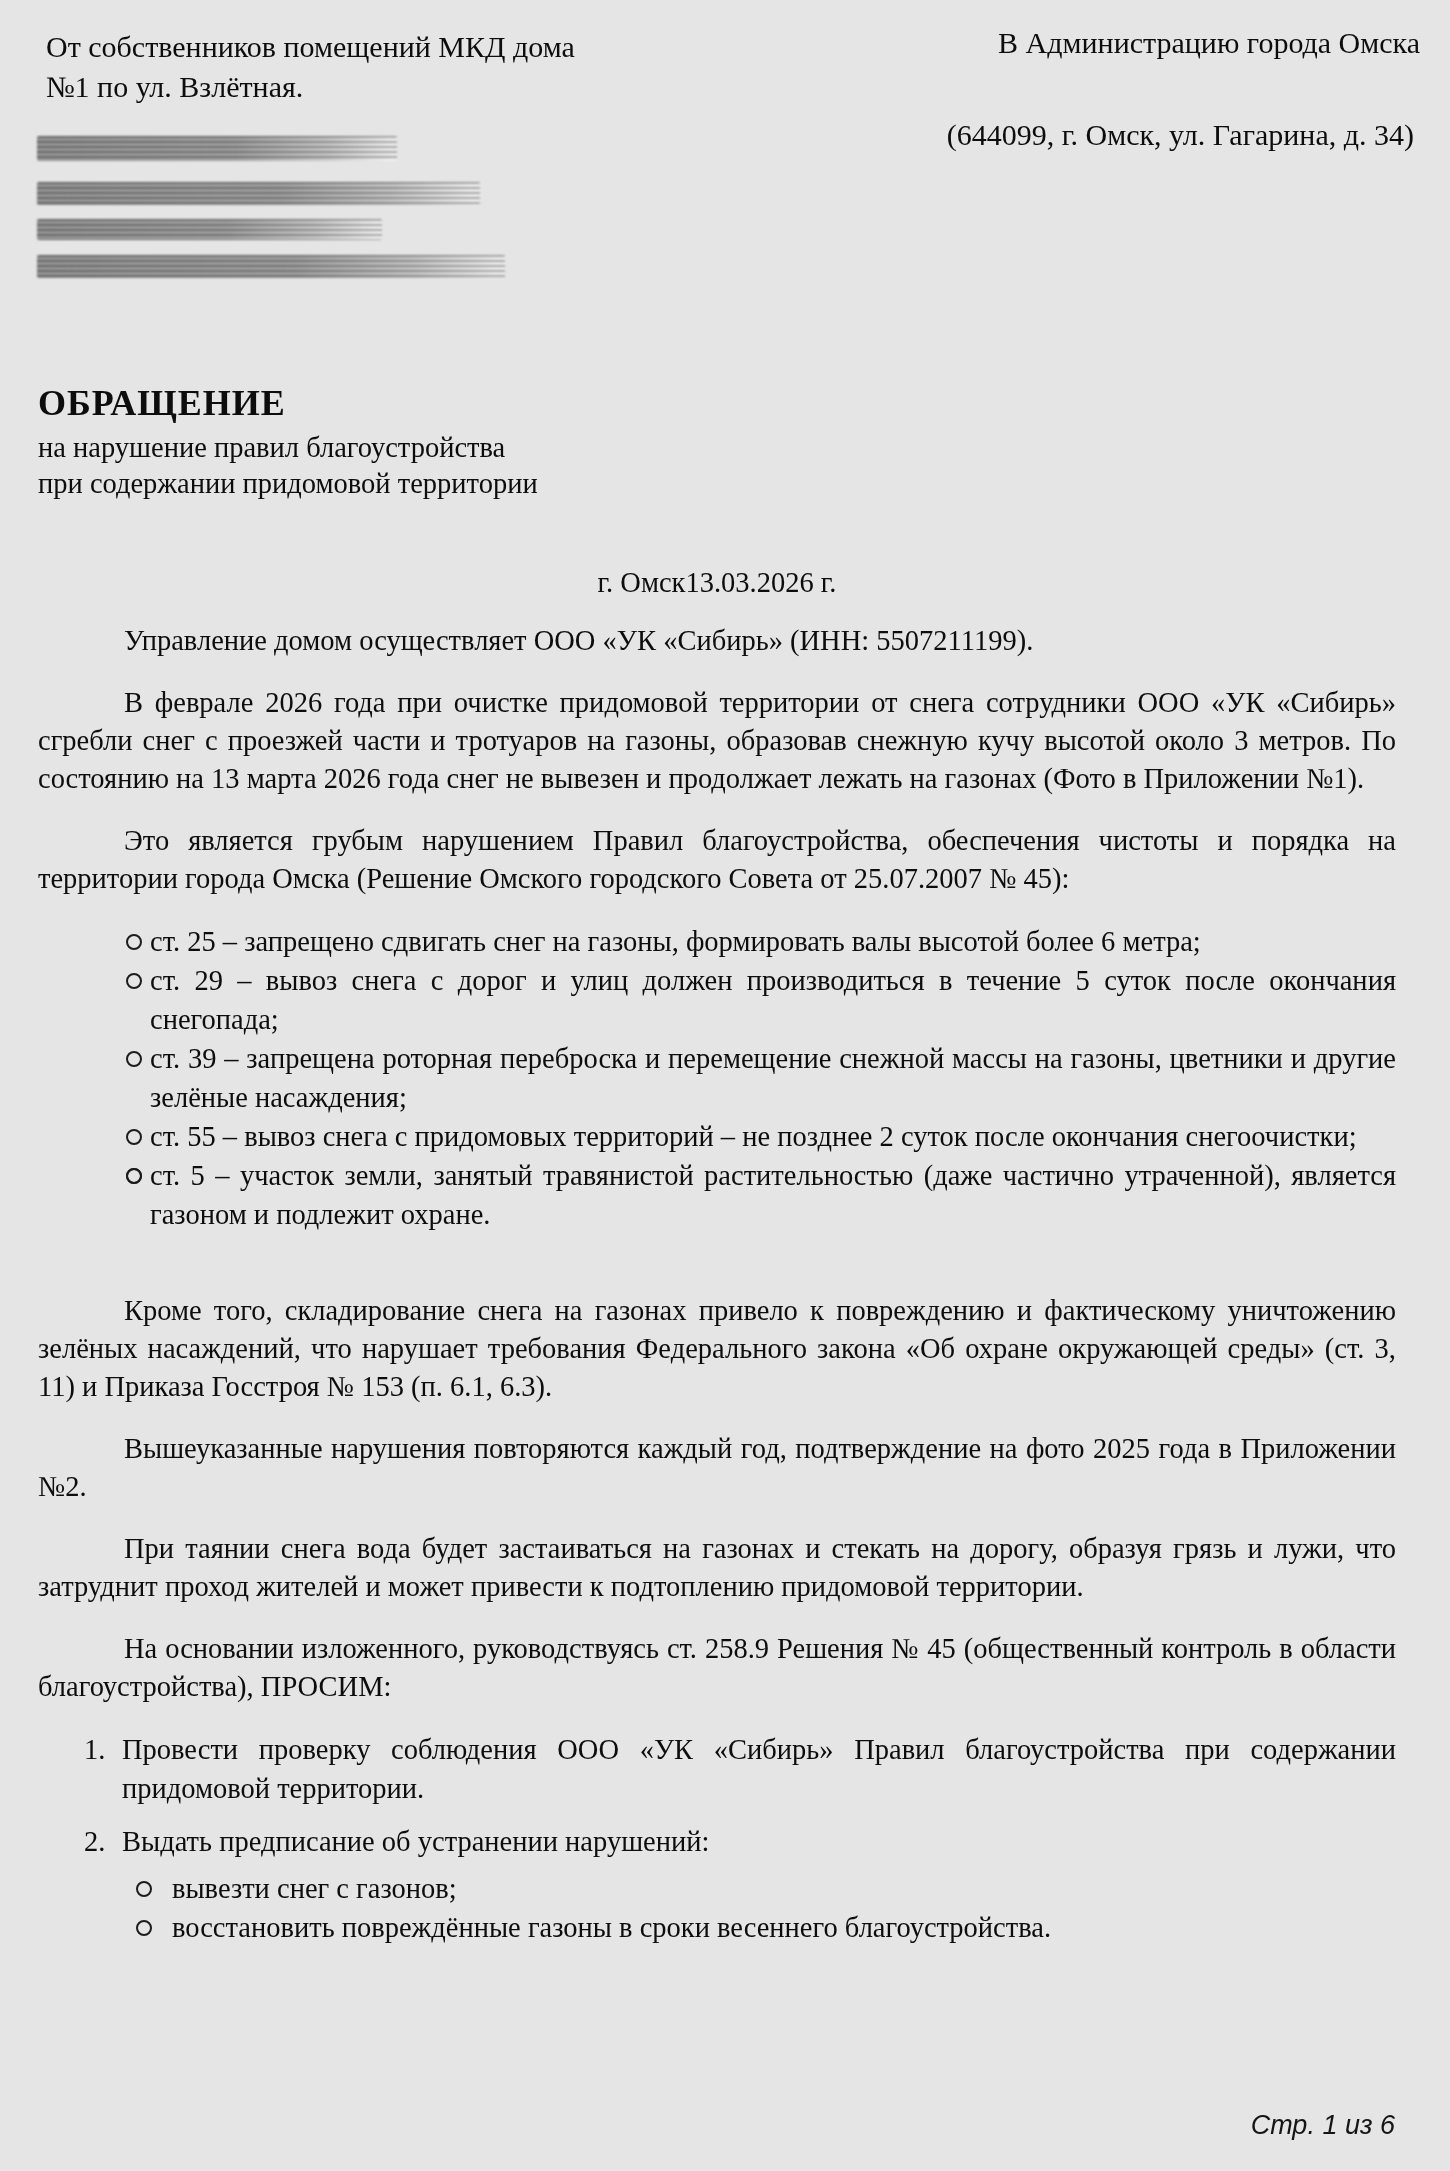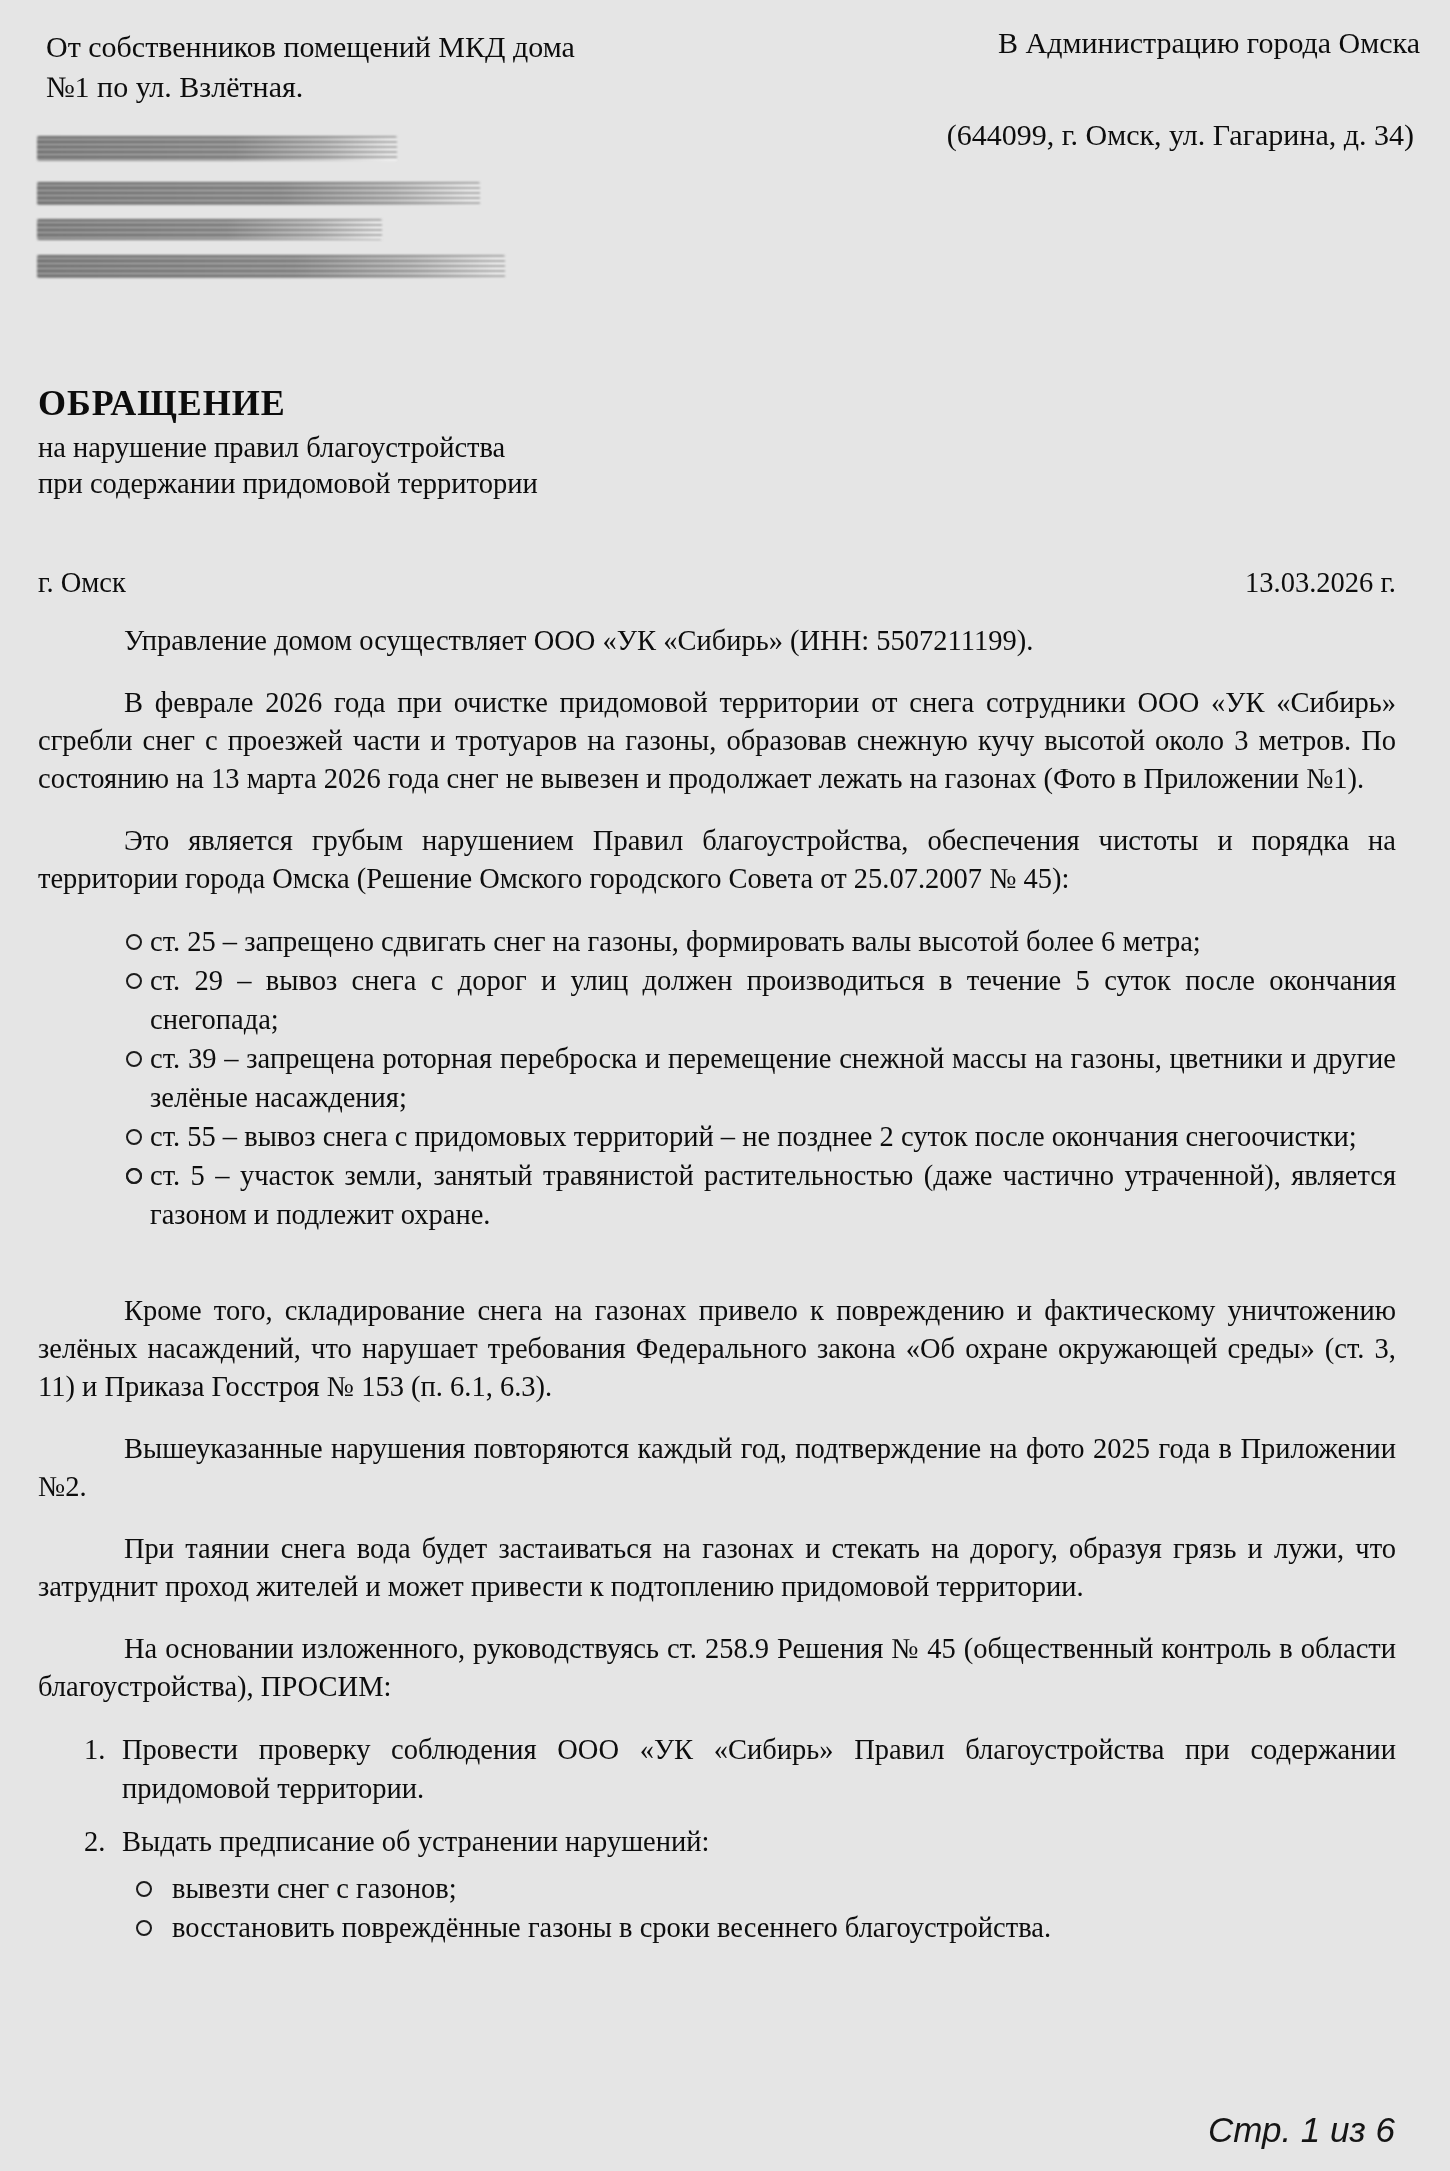--- a/index.html
+++ b/index.html
@@ -58,21 +58,21 @@
     font-weight: bold;
     text-align: left;
     letter-spacing: 1px;
   }
   .doc-subtitle {
     font-size: 28.5px; line-height: 36px;
     text-align: left;
   }
   .meta-row {
     display: flex;
-    justify-content: space-between;
+    justify-content: center;
     margin: 62px 0 20px 0;
     font-size: 28.5px; line-height: 38px;
   }
   p.body-par {
     margin: 0 0 24px 0;
     font-size: 28.5px; line-height: 38px;
     text-align: justify;
     text-indent: 86px;
   }
   ul.violations {
@@ -114,21 +114,21 @@
     padding-left: 42px;
     font-size: 28.5px; line-height: 39px;
   }
   ul.sub-requests .ring { left: 6px; }
 
   .page-footer {
     position: absolute;
     top: 2110px; right: 55px;
     font-family: "Liberation Sans", "DejaVu Sans", sans-serif;
     font-style: italic;
-    font-size: 35px;
+    font-size: 27px;
     color: #151515;
   }
 </style>
 </head>
 <body>
 
 <div class="page">
 
   <div class="sender">
     <div>От собственников помещений МКД дома</div>

